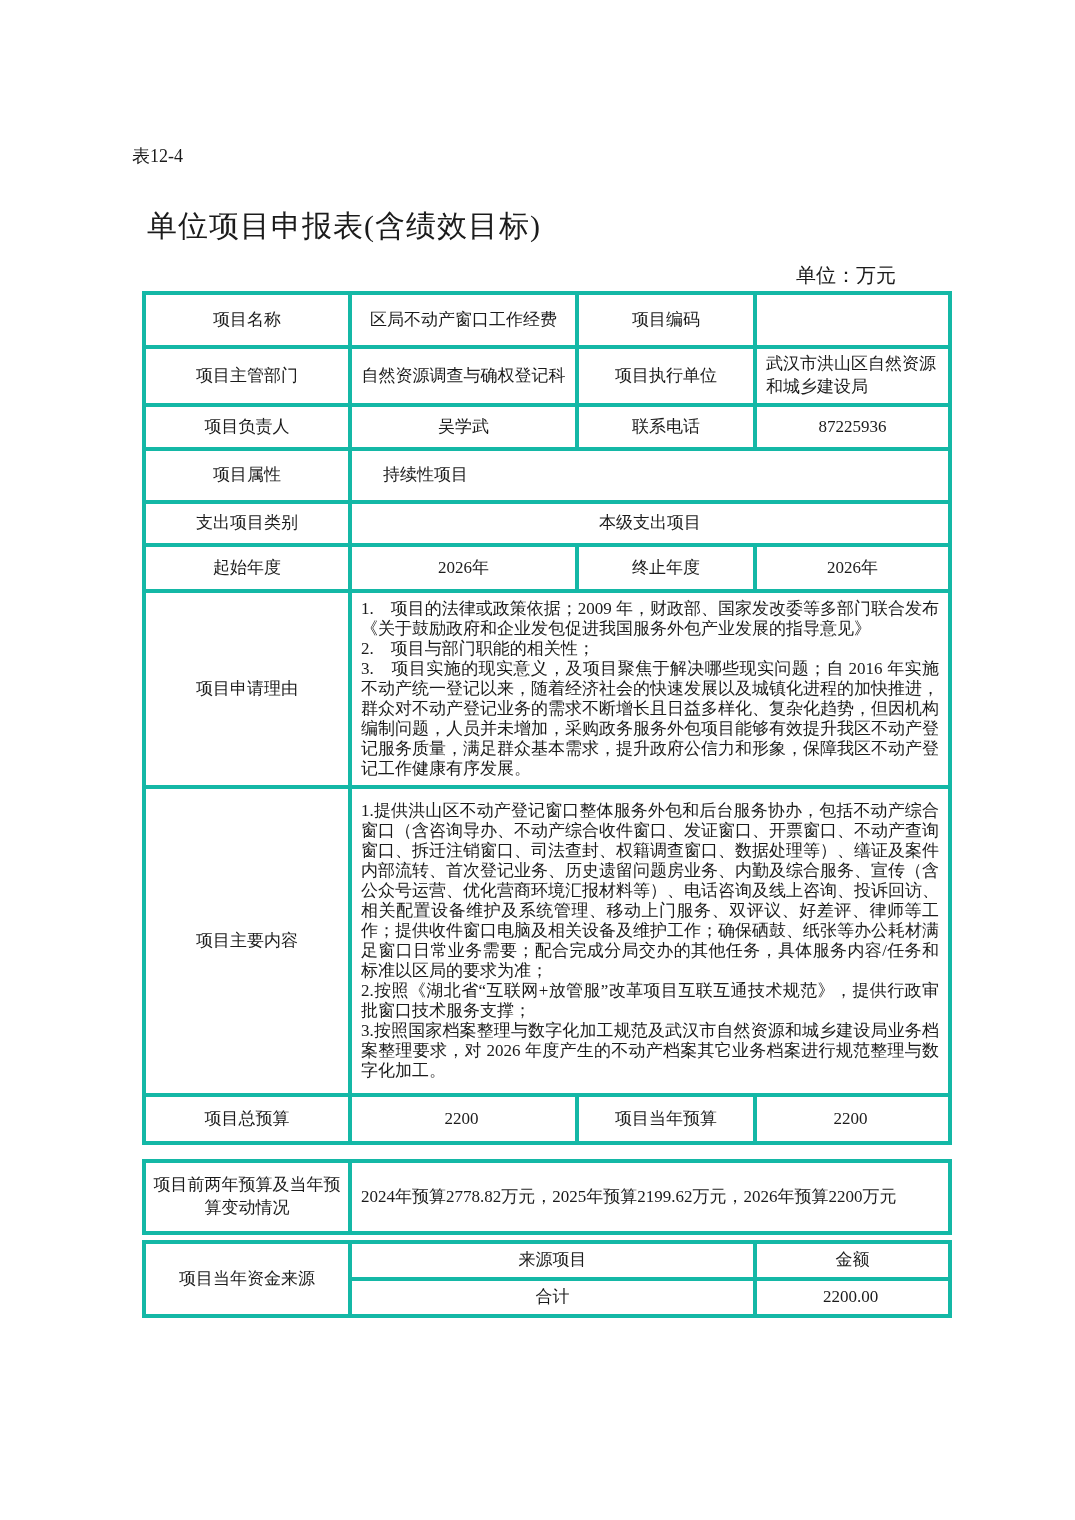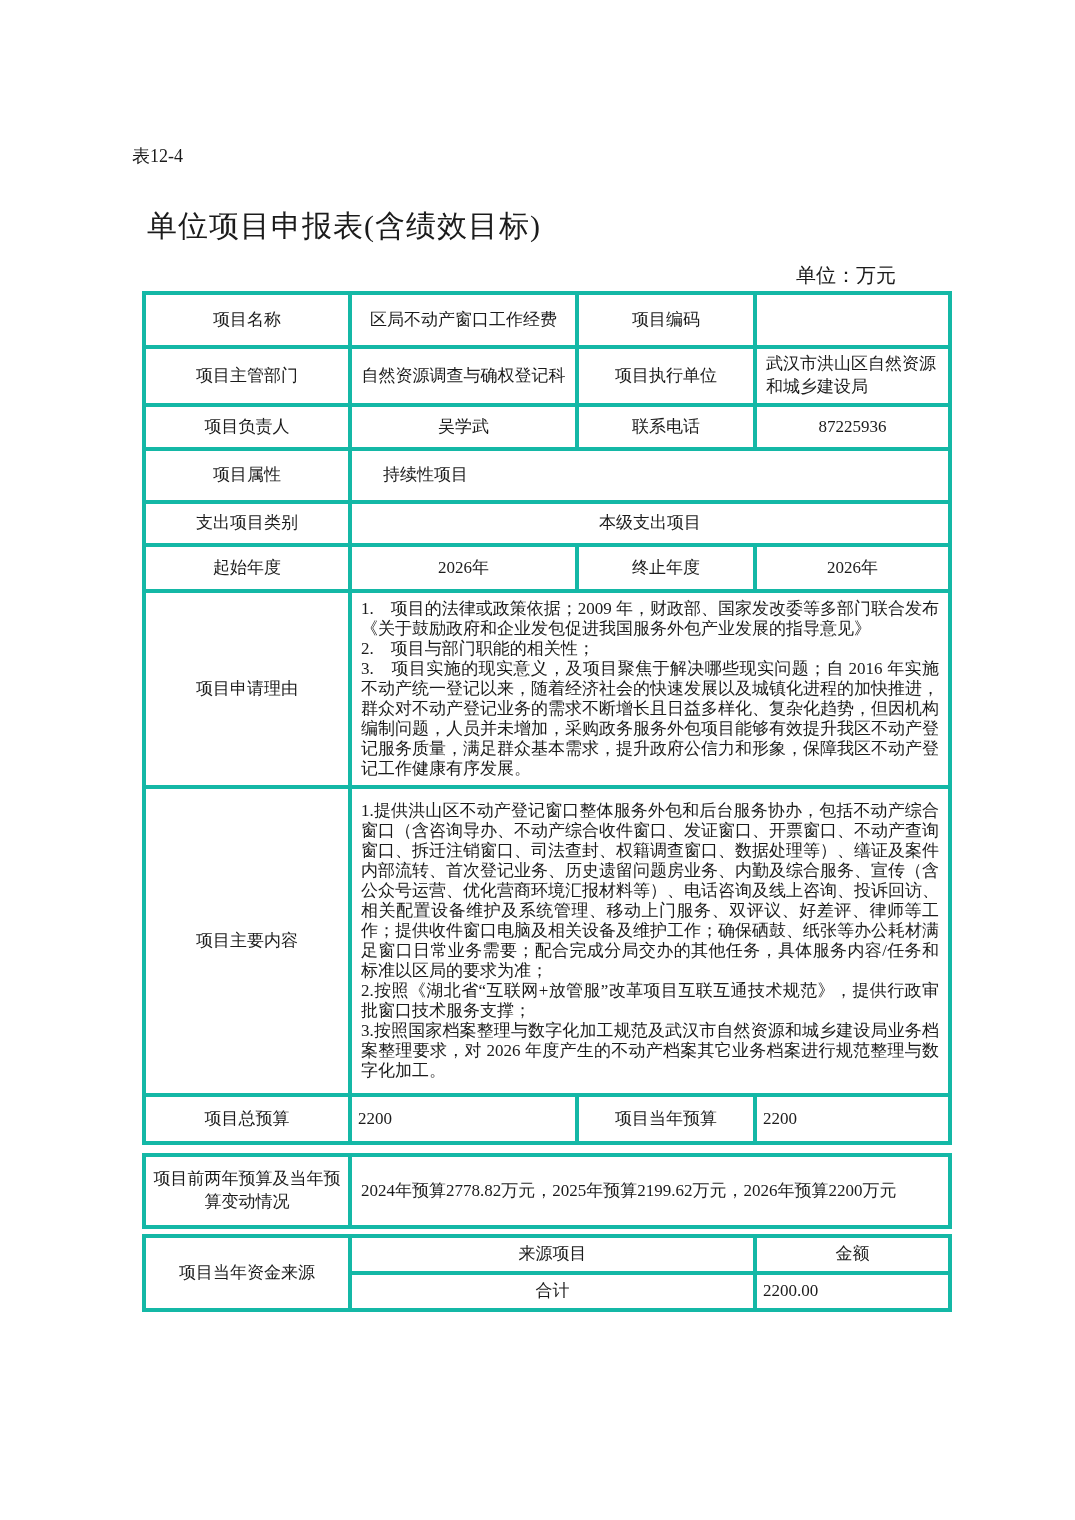--- a/index.html
+++ b/index.html
@@ -17,29 +17,29 @@
   }
   .unit-note{
     position:absolute;left:142px;top:262px;width:754px;
     text-align:right;font-size:20px;
   }
   .tbl{
     border-collapse:collapse;table-layout:fixed;width:806px;
     margin-left:142px;
   }
   #main-table{margin-top:291px;}
-  #prev-budget-table{margin-top:8px;border-radius:25px;}
+  #prev-budget-table{margin-top:14px;border-radius:25px;}
   #funding-table{margin-top:5px;}
   .tbl td{
     border:4px solid #14b8a6;font-size:17px;text-align:center;
     vertical-align:middle;padding:2px 6px;box-sizing:border-box;
     line-height:1.35;
   }
   td.l{text-align:left;padding-left:9px;}
-  td.r{text-align:left;padding-right:10px;}
+  td.r{text-align:center;padding-right:10px;}
   td.indent{text-align:left;padding-left:31px;}
   td.longtext{
     text-align:justify;white-space:pre-line;line-height:20px;
     padding:0 9px;vertical-align:middle;margin-left:18px;
   }
   td.dbl{border-top:3px double #4a4a4a;}
 </style>
 </head>
 <body>
 

